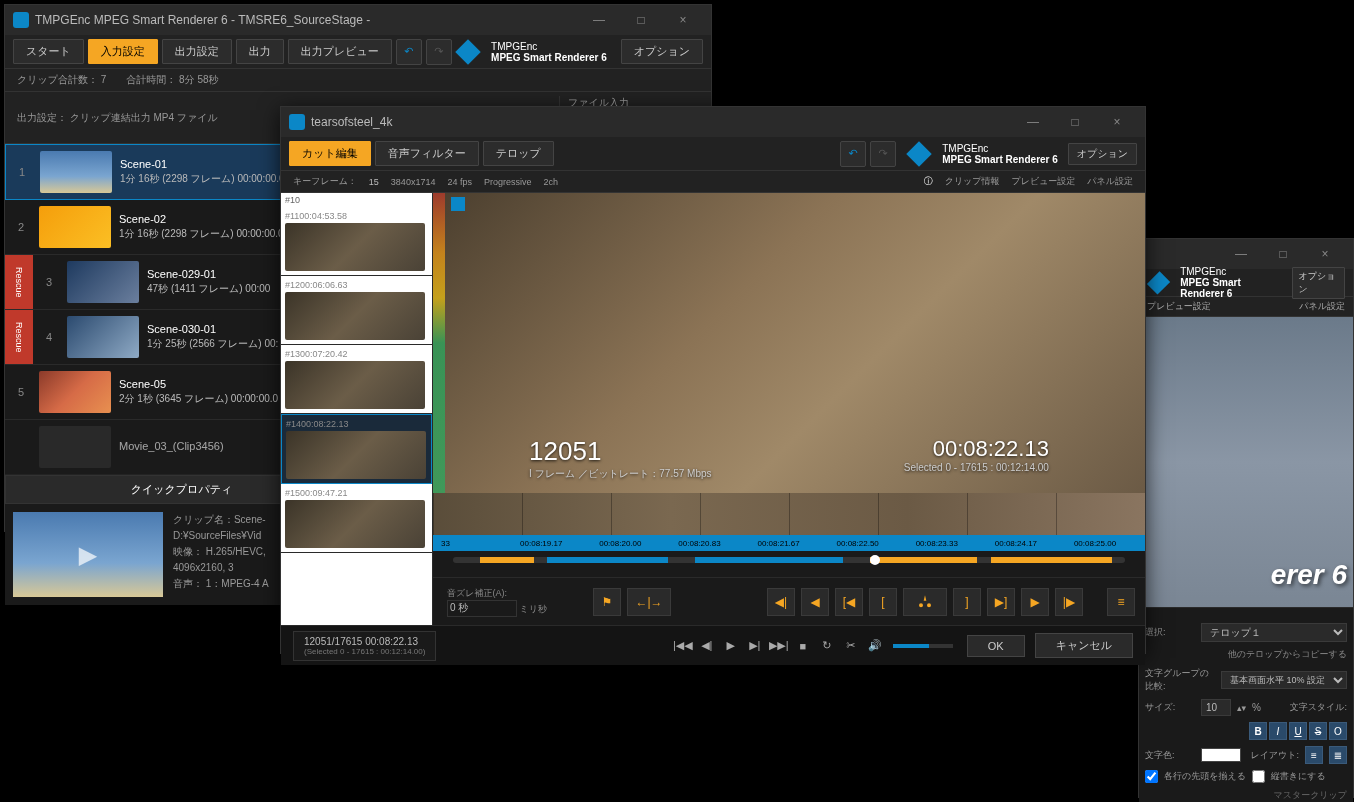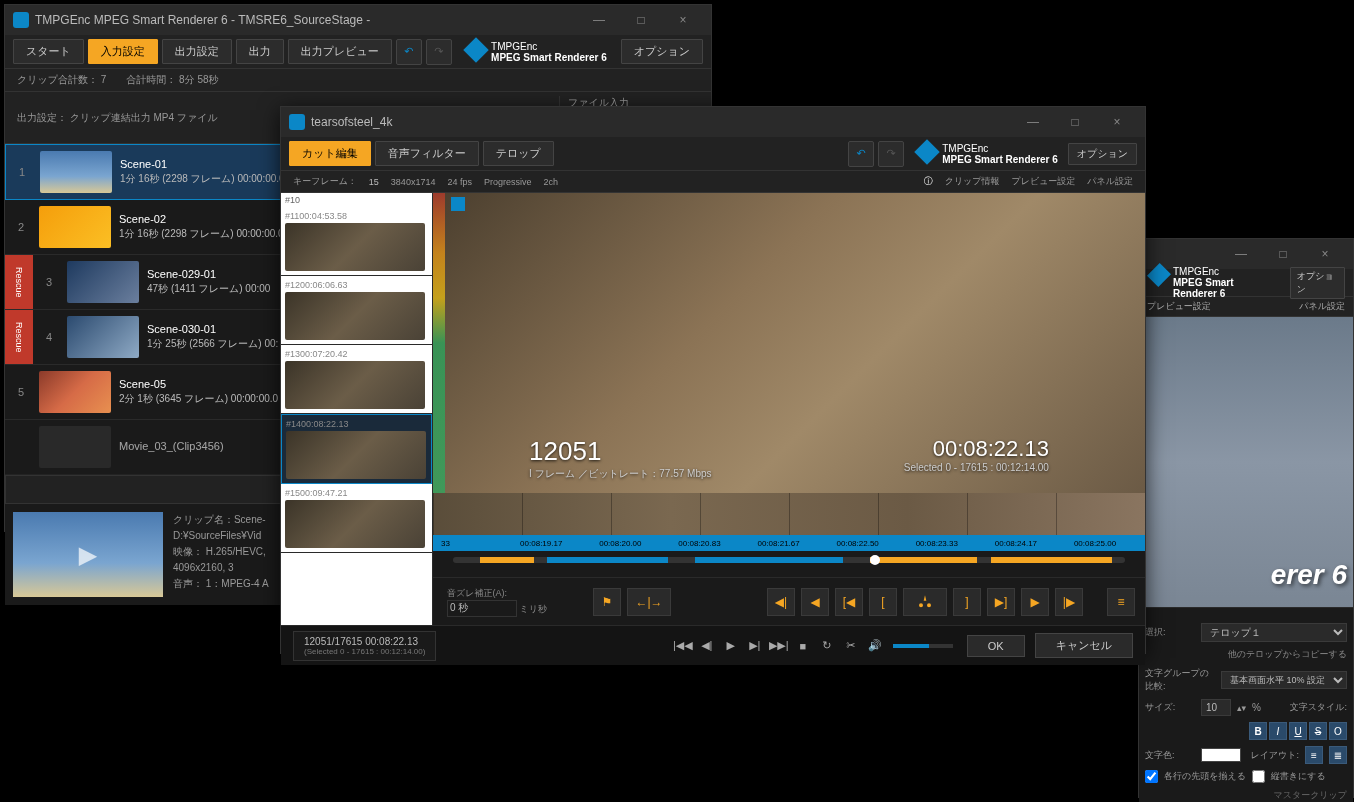--- a/index.html
+++ b/index.html
@@ -6,21 +6,21 @@
 body{background:#000;width:1354px;height:802px;position:relative;overflow:hidden;font-size:11px;color:#ccc}
 .win{position:absolute;background:#1a1a1a;border:1px solid #333;box-shadow:0 4px 20px rgba(0,0,0,.7)}
 .titlebar{height:30px;background:#2a2a2a;display:flex;align-items:center;padding:0 8px;color:#bbb;font-size:12px}
 .titlebar .icon{width:16px;height:16px;background:#0b87c7;border-radius:3px;margin-right:6px}
 .winctrl{margin-left:auto;display:flex;gap:2px}
 .winctrl span{width:40px;height:26px;display:flex;align-items:center;justify-content:center;color:#888;cursor:pointer}
 .toolbar{height:34px;background:#222;display:flex;align-items:center;gap:4px;padding:0 8px;border-bottom:1px solid #333}
 .btn{padding:4px 12px;background:#2c2c2c;border:1px solid #444;color:#ccc;font-size:11px;cursor:pointer;border-radius:1px}
 .btn.active{background:#f5a623;color:#000;border-color:#f5a623}
 .iconbtn{width:26px;height:26px;background:#2c2c2c;border:1px solid #444;display:flex;align-items:center;justify-content:center;cursor:pointer;border-radius:2px}
-.brand{display:flex;gap:6px;margin-left:auto;margin-right:10px}
+.brand{display:flex;align-items:center;gap:14px;margin-left:auto;margin-right:10px}
 .brand-icon{width:18px;height:18px;background:#0b87c7;transform:rotate(45deg)}
 .brand-text{font-size:10px;line-height:1.1;color:#fff}
 .infobar{background:#222;padding:4px 12px;font-size:10px;color:#999;display:flex;gap:20px;border-bottom:1px solid #333}
 .infobar2{background:#222;padding:4px 12px;font-size:10px;color:#999;display:flex;align-items:center;gap:12px;border-bottom:1px solid #333}
 .toggle{width:36px;height:14px;background:#444;border-radius:7px;position:relative}
 .toggle::after{content:'';position:absolute;width:14px;height:14px;background:#888;border-radius:50%;left:0}
 .clip-list{background:#1a1a1a}
 .clip{display:flex;align-items:center;gap:8px;padding:6px;border-bottom:1px solid #2a2a2a;position:relative}
 .clip.sel{background:#1a3a5a;border:1px solid #0b87c7}
 .clip .num{width:20px;text-align:center;color:#888;font-size:11px}
@@ -272,20 +272,21 @@
     </div>
     <div class="clip" style="opacity:.6">
       <span class="num"></span>
       <div class="thumb" style="background:#333"></div>
       <div class="meta">
           <div class="name">Movie_03_(Clip3456)</div>
         </div>
     </div>
   </div>
   <div class="qp-tabs">
+    <div class="qp-tab active">クイックプロパティ</div>
     <div class="qp-tab">ファイル履歴</div>
   </div>
   <div class="qp-body">
     <div class="qp-thumb"></div>
     <div class="qp-meta">
       <div><span>クリップ名：</span><span>Scene-</span></div>
       <div>D:¥SourceFiles¥Vid</div>
       <div>映像：  H.265/HEVC,</div>
       <div>4096x2160, 3</div>
       <div>音声：  1：MPEG-4 A</div>

